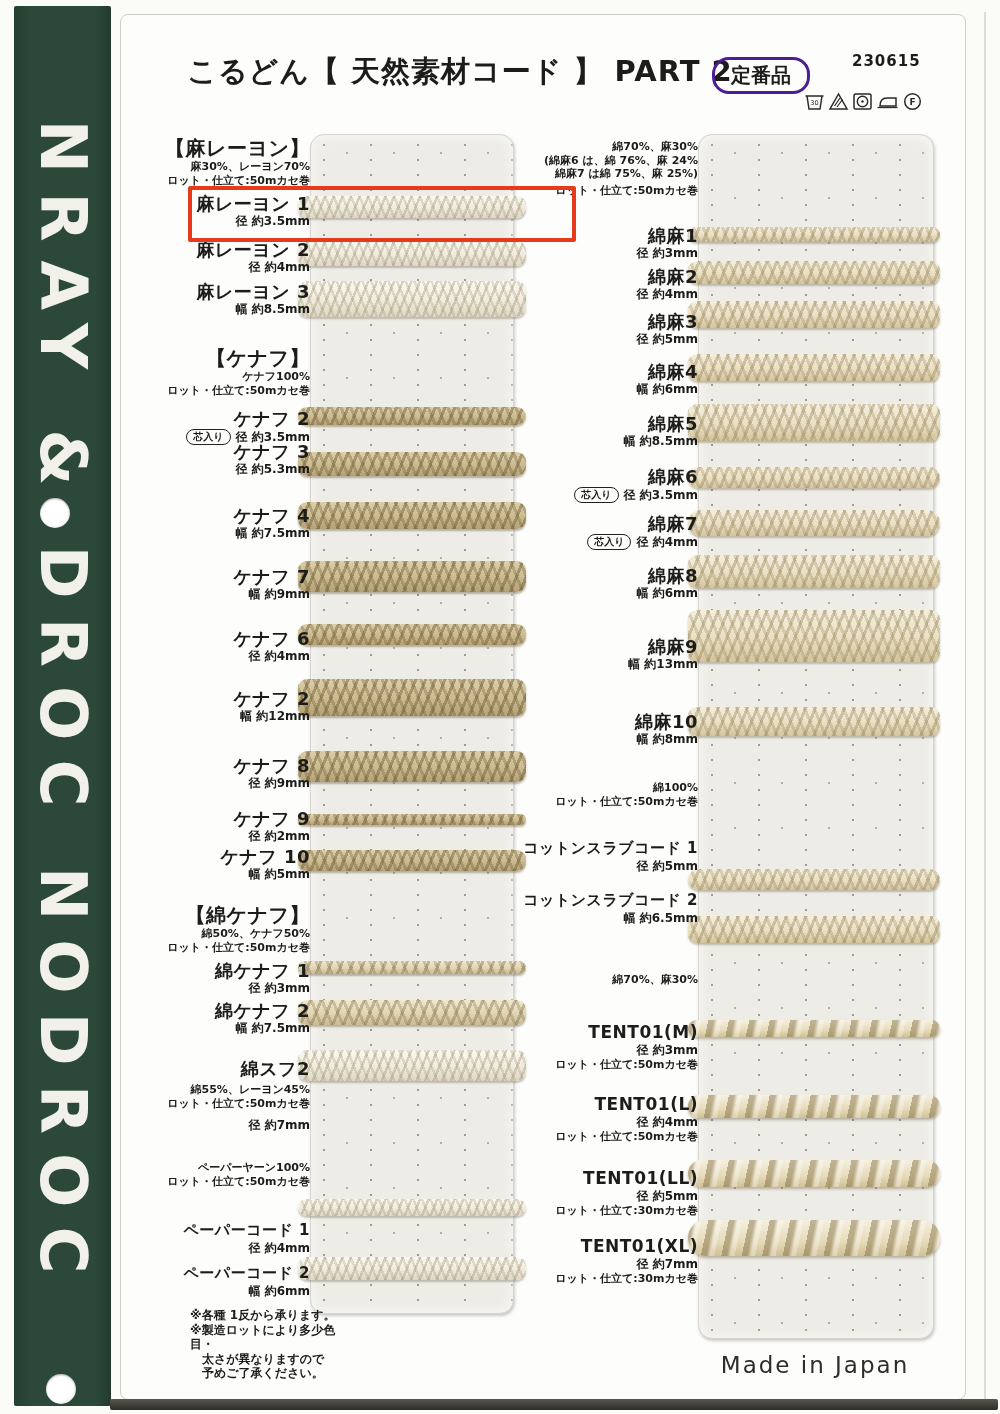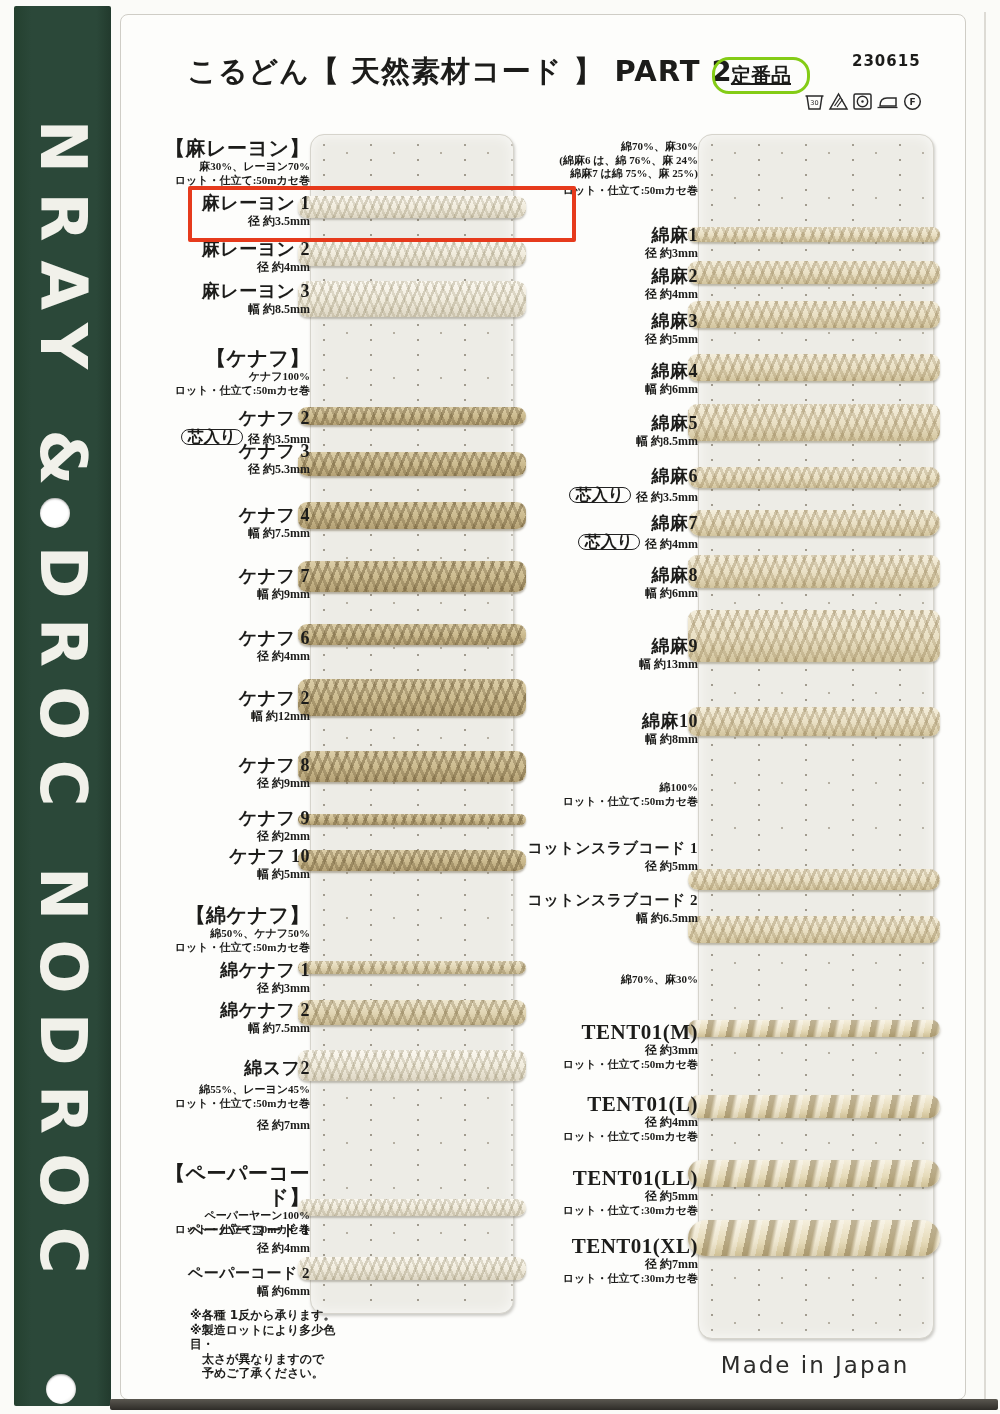--- a/index.html
+++ b/index.html
@@ -23,22 +23,22 @@
   
   .card{position:absolute;left:120px;top:14px;width:844px;height:1384px;
         border:1px solid #cfcdc6;border-radius:8px;background:#fdfdfb;z-index:1;}
   .bottom-band{position:absolute;left:110px;top:1399px;width:888px;height:11px;
         background:linear-gradient(180deg,#5a5750,#2e2c28);z-index:6;border-radius:2px;}
   .right-edge{position:absolute;left:984px;top:12px;width:2px;height:1390px;background:#dddbd5;z-index:2;}
 
   
   .title{position:absolute;left:180px;top:52px;width:560px;text-align:center;
          font-size:29px;font-weight:bold;letter-spacing:1px;z-index:4;}
-  .badge{position:absolute;left:712px;top:57px;border:3px solid #84cc16;border-radius:17px;
-         padding:2px 16px;font-size:20px;font-weight:bold;z-index:4;text-decoration:underline;}
+  .badge{position:absolute;left:712px;top:57px;border:3px solid #4c1d95;border-radius:17px;
+         padding:2px 16px;font-size:20px;font-weight:bold;z-index:4;}
   .datecode{position:absolute;left:852px;top:52px;font-size:15px;font-weight:600;
          letter-spacing:1px;z-index:4;}
   .care{position:absolute;left:804px;top:92px;display:flex;gap:3px;z-index:4;}
   .care svg{display:block;}
 
   
   .board{position:absolute;background:#edece6;border:1px solid #d6d4cc;border-radius:14px;
      box-shadow:1px 2px 3px rgba(60,55,45,.25), inset 0 0 14px rgba(255,255,255,.7);
      background-image:
        radial-gradient(circle at 1px 1px,#a09a8d 1px,transparent 1.4px),
@@ -76,32 +76,32 @@
   .c-twist{background:
      repeating-linear-gradient(102deg, rgba(125,105,62,.45) 0 5px, rgba(255,255,255,.3) 9px 13px, transparent 13px 20px),
      linear-gradient(180deg,#f5efdd 0%,#e6dbba 60%,#cfc096 100%);
      box-shadow:0 2px 3px rgba(95,85,58,.4);}
 
   
   .hl{position:absolute;left:188px;top:186px;width:380px;height:48px;
       border:4px solid #e63a1c;border-radius:2px;z-index:7;}
 
   
-  .sec,.item{position:absolute;text-align:right;z-index:4;font-family:Liberation Serif, serif;}
+  .sec,.item{position:absolute;text-align:right;z-index:4;}
   .left-col{left:126px;width:184px;}
   .right-col{left:456px;width:242px;}
   .sec .t{font-size:20px;font-weight:bold;letter-spacing:.5px;line-height:24px;}
   .sec .t.small{font-size:17px;}
   .sec .i,.item .i{font-size:11px;font-weight:600;line-height:13.5px;}
   .item .n{font-size:18px;font-weight:bold;line-height:21px;letter-spacing:.5px;}
   .item .n.small{font-size:15px;}
-  .item .n.latin{font-size:21px;}
+  .item .n.latin{font-size:17px;}
   .item .s{font-size:12px;font-weight:600;line-height:15px;}
   .item .lot{font-size:11px;font-weight:600;line-height:13px;}
-  .core{display:inline-block;border:1.6px solid #222;border-radius:11px;font-size:16px;
+  .core{display:inline-block;border:1.6px solid #222;border-radius:11px;font-size:10px;
         line-height:14px;padding:0 6px;margin-right:5px;font-weight:600;vertical-align:1px;}
   .notes{position:absolute;left:190px;top:1308px;width:160px;text-align:left;
          font-size:12px;font-weight:600;line-height:14.5px;z-index:4;}
   .notes .indent{padding-left:12px;}
   .madein{position:absolute;left:690px;top:1352px;width:250px;text-align:center;
           font-size:23px;letter-spacing:2px;color:#2d2d2b;z-index:4;}
 </style>
 </head>
 <body>
 
@@ -258,21 +258,20 @@
     <div class="s">幅 約7.5mm</div>
   </div>
   <div class="item left-col" style="top:1058px">
     <div class="n">綿スフ2</div>
     <div class="i" style="margin-top:4px">綿55%、レーヨン45%</div>
     <div class="i">ロット・仕立て:50mカセ巻</div>
     <div class="s" style="margin-top:8px">径 約7mm</div>
   </div>
 
   <div class="sec left-col" style="top:1161px">
-    <div class="t">【ペーパーコード】</div>
     <div class="i">ペーパーヤーン100%</div>
     <div class="i">ロット・仕立て:50mカセ巻</div>
   </div>
   <div class="item left-col" style="top:1220px">
     <div class="n small">ペーパーコード 1</div>
     <div class="s">径 約4mm</div>
   </div>
   <div class="item left-col" style="top:1263px">
     <div class="n small">ペーパーコード 2</div>
     <div class="s">幅 約6mm</div>

